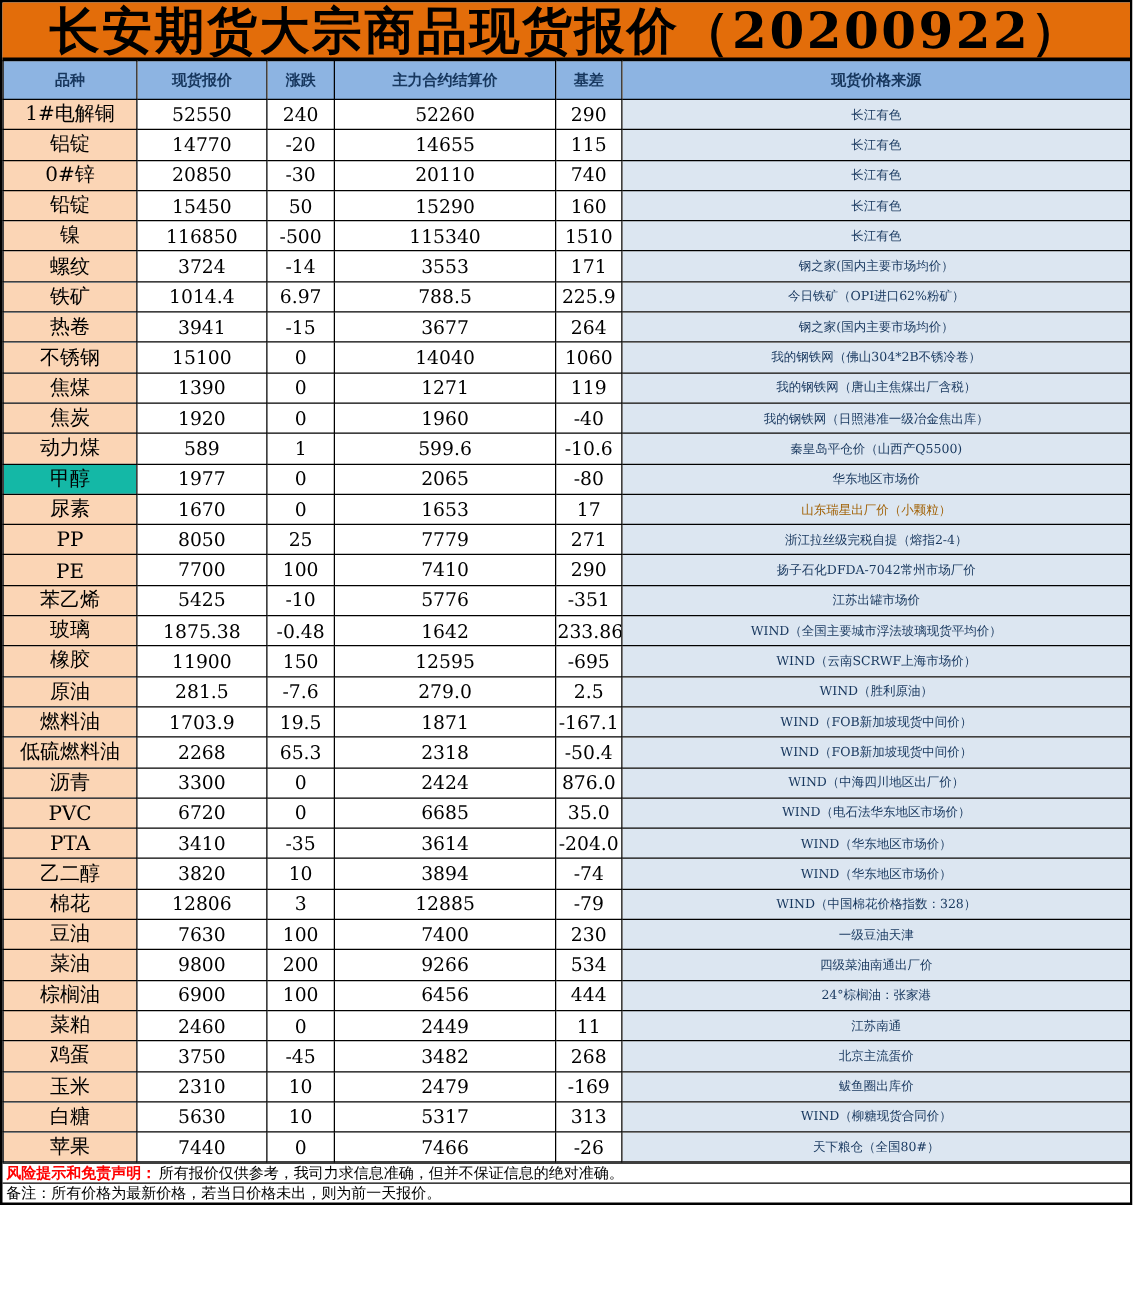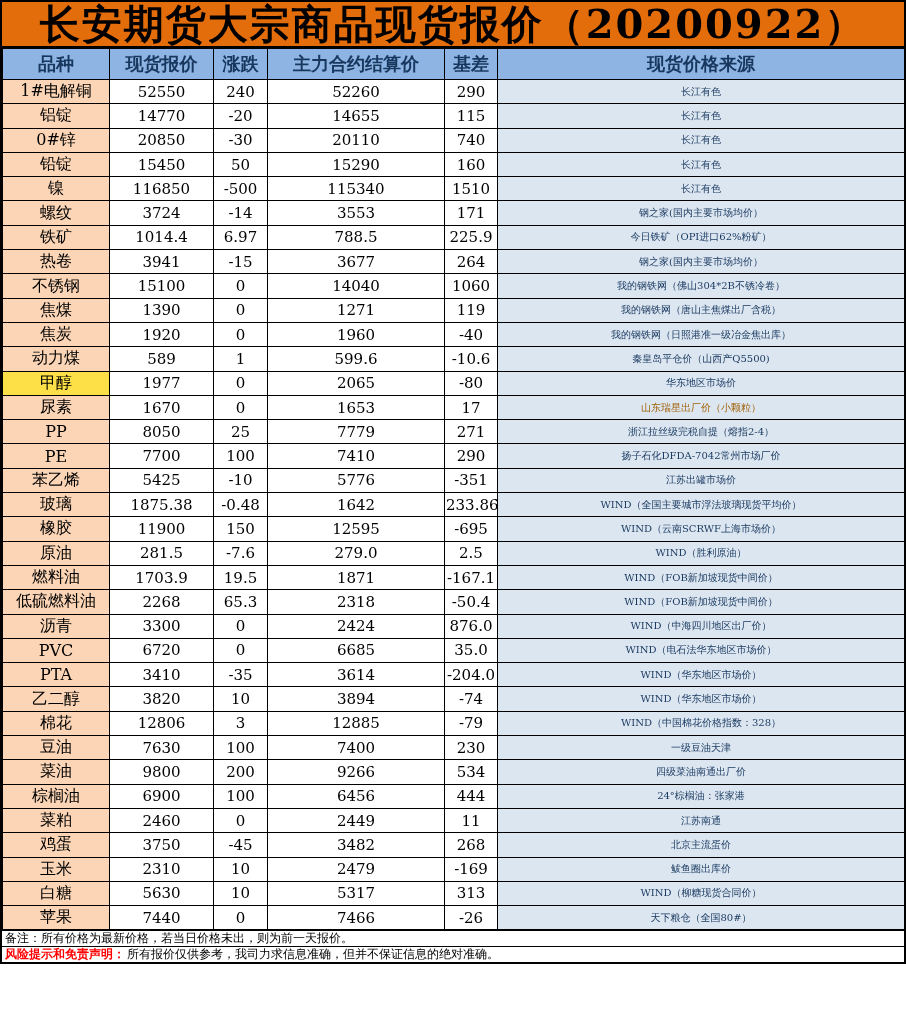--- a/index.html
+++ b/index.html
@@ -8,21 +8,21 @@
   .title{
     height:44px;display:flex;align-items:center;justify-content:center;
     font-size:40px;font-weight:bold;color:#000;letter-spacing:2px;
     border-bottom:2px solid #000;
   }
   table{border-collapse:collapse;table-layout:fixed;width:902px;}
   col.c0{width:107px}col.c1{width:104px}col.c2{width:54px}
   col.c3{width:177px}col.c4{width:53px}col.c5{width:407px}
   th,td{border:1px solid #000;text-align:center;overflow:hidden;white-space:nowrap;padding:0 1px;}
   thead th{
-    height:30px;font-size:18px;font-weight:bold;
+    height:30px;font-size:12px;font-weight:bold;
   }
   tbody td{height:23.3px;font-size:15px;color:#000;}
   tbody td.c0{font-size:16px;}
   tbody td.c5{font-size:10px;}
   .foot{
     border-top:1px solid #000;height:15px;display:flex;align-items:center;
     font-size:12px;padding-left:3px;white-space:nowrap;
   }
   .foot .lbl{font-weight:bold;margin-right:2px;}
 </style>
@@ -141,21 +141,21 @@
         </tr>
         <tr>
           <td class="c0" style="background: rgb(251, 213, 181);">动力煤</td>
           <td class="c1">589</td>
           <td class="c2">1</td>
           <td class="c3">599.6</td>
           <td class="c4">-10.6</td>
           <td class="c5" style="background: rgb(220, 230, 241); color: rgb(23, 55, 94);">秦皇岛平仓价（山西产Q5500)</td>
         </tr>
         <tr>
-          <td class="c0" style="background: #fde047;">甲醇</td>
+          <td class="c0" style="background: #14b8a6;">甲醇</td>
           <td class="c1">1977</td>
           <td class="c2">0</td>
           <td class="c3">2065</td>
           <td class="c4">-80</td>
           <td class="c5" style="background: rgb(220, 230, 241); color: rgb(23, 55, 94);">华东地区市场价</td>
         </tr>
         <tr>
           <td class="c0" style="background: rgb(251, 213, 181);">尿素</td>
           <td class="c1">1670</td>
           <td class="c2">0</td>
@@ -327,19 +327,19 @@
           <td class="c0" style="background: rgb(251, 213, 181);">苹果</td>
           <td class="c1">7440</td>
           <td class="c2">0</td>
           <td class="c3">7466</td>
           <td class="c4">-26</td>
           <td class="c5" style="background: rgb(220, 230, 241); color: rgb(23, 55, 94);">天下粮仓（全国80#）</td>
         </tr>
       </tbody>
   </table>
   <div class="foot">
-    <span>备注：所有价格为最新价格，若当日价格未出，则为前一天报价。</span>
+    <span class="lbl" id="disc-lbl" style="color: rgb(255, 0, 0);">风险提示和免责声明：</span>
+    <span>所有报价仅供参考，我司力求信息准确，但并不保证信息的绝对准确。</span>
   </div>
   <div class="foot">
-    <span class="lbl" id="disc-lbl" style="color: rgb(255, 0, 0);">风险提示和免责声明：</span>
-    <span>所有报价仅供参考，我司力求信息准确，但并不保证信息的绝对准确。</span>
+    <span>备注：所有价格为最新价格，若当日价格未出，则为前一天报价。</span>
   </div>
 </div>
 
 </body></html>

